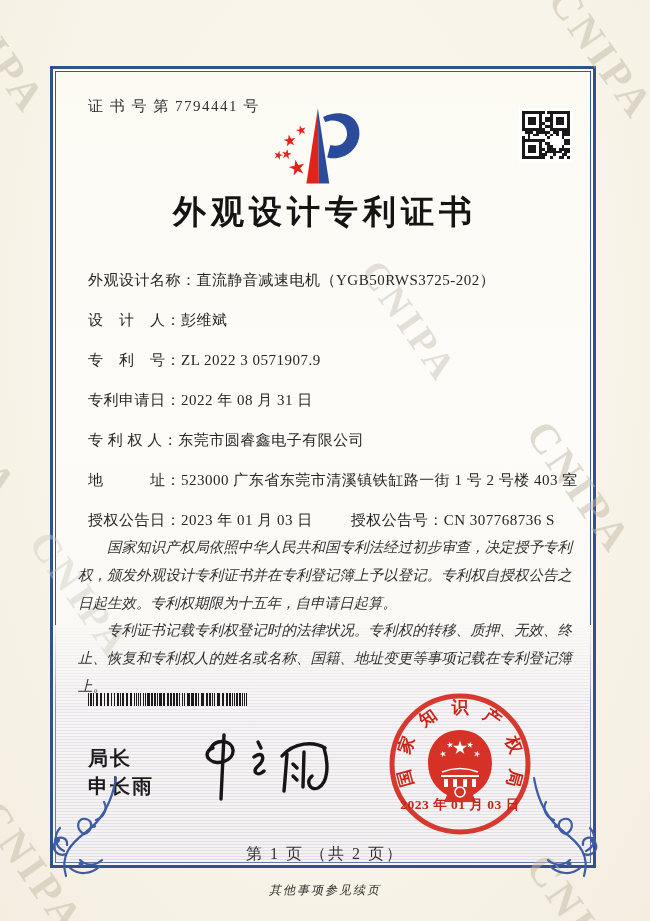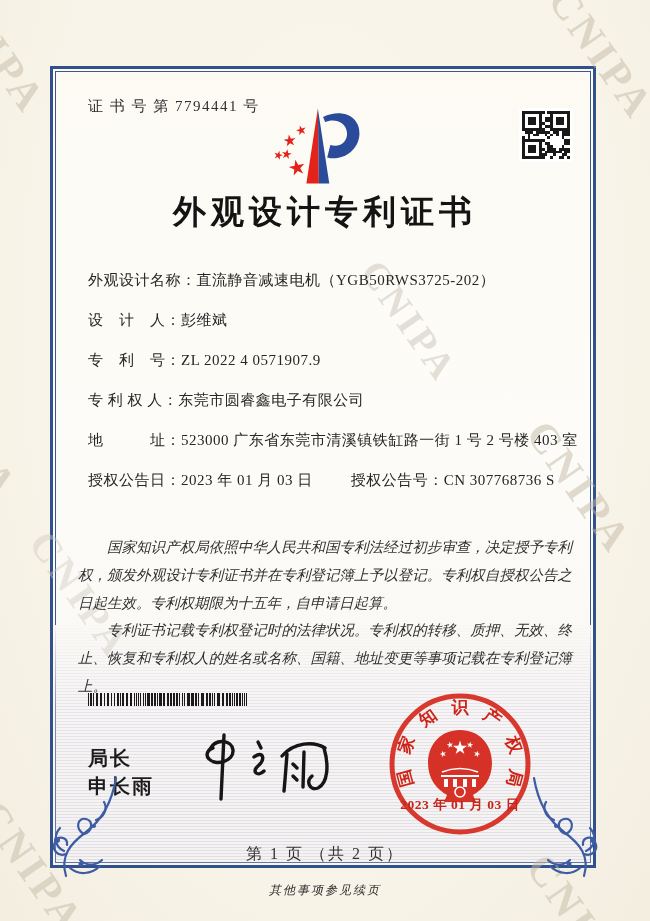--- a/index.html
+++ b/index.html
@@ -404,21 +404,24 @@
     <div class="title">外观设计专利证书</div>
 
     <div class="fields">
       <div class="frow">
         <span class="lbl">外观设计名称：</span><span>直流静音减速电机（YGB50RWS3725-202）</span>
       </div>
       <div class="frow">
         <span class="lbl">设　计　人：</span><span>彭维斌</span>
       </div>
       <div class="frow">
-        <span class="lbl">专　利　号：</span><span>ZL 2022 4 0571907.9</span>
+        <span class="lbl">专　利　号：</span><span>ZL 2022 3 0571907.9</span>
+      </div>
+      <div class="frow">
+        <span class="lbl">专利申请日：</span><span>2022 年 08 月 31 日</span>
       </div>
       <div class="frow">
         <span class="lbl">专 利 权 人：</span><span>东莞市圆睿鑫电子有限公司</span>
       </div>
       <div class="frow">
         <span class="lbl">地　　　址：</span><span>523000 广东省东莞市清溪镇铁缸路一街 1 号 2 号楼 403 室</span>
       </div>
       <div class="frow">
         <span class="lbl">授权公告日：</span><span>2023 年 01 月 03 日</span><span class="lbl second">授权公告号：</span><span>CN 307768736 S</span>
       </div>

